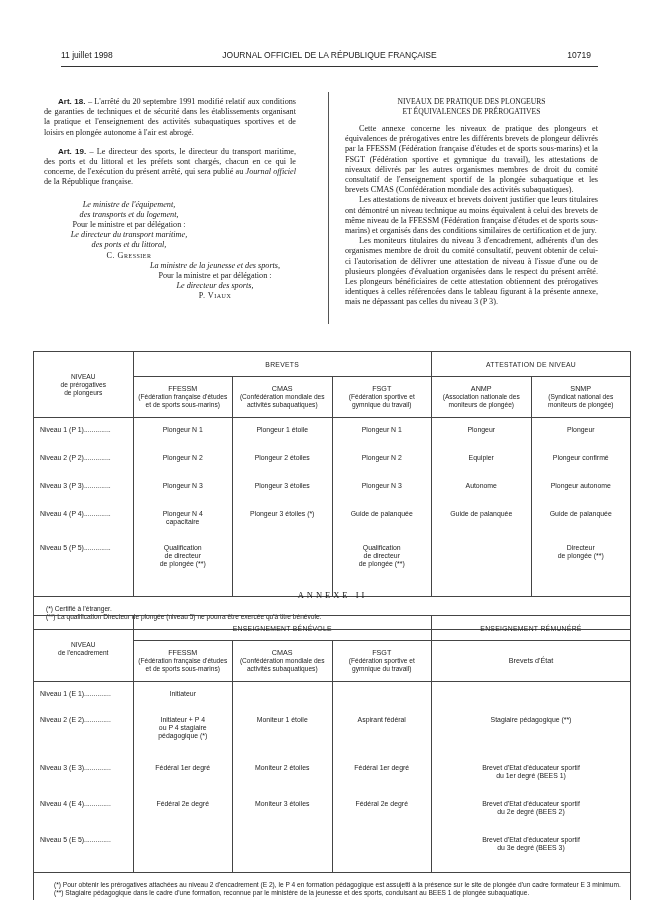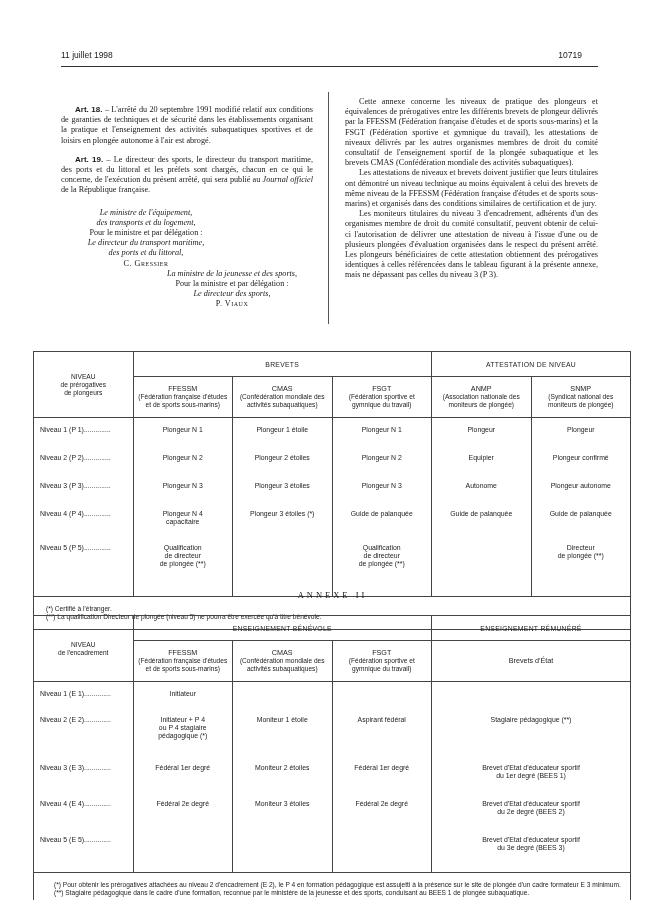--- a/index.html
+++ b/index.html
@@ -3,25 +3,25 @@
 <meta charset="utf-8">
 <style>
   html, body { margin:0; padding:0; background:#fff; }
   body { width:665px; height:900px; position:relative; overflow:hidden; color:#1a1a1a; }
   .serif { font-family:"Liberation Serif","DejaVu Serif",serif; }
   .sans { font-family:"Liberation Sans","DejaVu Sans",sans-serif; }
 
   #header { position:absolute; left:61px; top:50px; width:537px; height:16px; font-size:8.5px; }
   #header .date { position:absolute; left:0; top:0; }
   #header .title { position:absolute; left:0; right:0; text-align:center; top:0; }
-  #header .pageno { position:absolute; right:16px; top:0; }
+  #header .pageno { position:absolute; right:7px; top:0; }
   #header-rule { position:absolute; left:61px; top:66px; width:537px; border-top:1.3px solid #333; }
 
   .col { position:absolute; font-size:8.2px; line-height:10.2px; text-align:justify; }
-  #left-col { left:61px; top:97px; width:252px;margin-top:8px; }
+  #left-col { left:44px; top:97px; width:252px; }
   #right-col { left:345px; top:97px; width:253px; }
   #col-divider { position:absolute; left:328px; top:92px; height:232px; border-left:0.8px solid #555; }
 
   .para { margin:0 0 9px 0; text-indent:14px; }
   .para b { font-family:"Liberation Sans","DejaVu Sans",sans-serif; font-size:8px; }
   .fait { text-indent:14px; margin:4px 0 10px 0; }
   .sig { text-align:center; margin:0; }
   .sig1 { margin-left:90px; }
   .sig2 { margin-left:0; width:170px; margin-top:12px; }
   .sig i { font-style:italic; }
@@ -43,20 +43,21 @@
   .body-cell div { font-size:6.9px; line-height:8px; }
   .notes { text-align:left !important; font-size:6.6px; line-height:8px; padding:8px 8px 8px 12px !important; }
 
   #annex2-title { position:absolute; left:0; width:665px; top:590px; text-align:center; font-size:8.5px; letter-spacing:3px; }
 </style>
 </head>
 <body>
 
 <div id="header" class="sans">
   <span class="date">11 juillet 1998</span>
+  <span class="title">JOURNAL OFFICIEL DE LA RÉPUBLIQUE FRANÇAISE</span>
   <span class="pageno">10719</span>
 </div>
 <div id="header-rule"></div>
 
 <div id="left-col" class="col serif">
   <p class="para"><b>Art. 18.</b><span> – L'arrêté du 20 septembre 1991 modifié relatif aux conditions de garanties de techniques et de sécurité dans les établissements organisant la pratique et l'enseignement des activités subaquatiques sportives et de loisirs en plongée autonome à l'air est abrogé.</span></p>
   <p class="para"><b>Art. 19.</b><span> – Le directeur des sports, le directeur du transport maritime, des ports et du littoral et les préfets sont chargés, chacun en ce qui le concerne, de l'exécution du présent arrêté, qui sera publié au </span><i>Journal officiel</i><span> de la République française.</span></p>
 
   <div class="sig sig2">
     <div><i>Le ministre de l'équipement,</i></div>
@@ -71,20 +72,24 @@
     <div><i>La ministre de la jeunesse et des sports,</i></div>
     <div>Pour la ministre et par délégation :</div>
     <div><i>Le directeur des sports,</i></div>
     <div class="smallcaps">P. Viaux</div>
   </div>
 </div>
 
 <div id="col-divider"></div>
 
 <div id="right-col" class="col serif">
+  <p class="annex-sub">
+    <span>NIVEAUX DE PRATIQUE DES PLONGEURS</span><br>
+    <span>ET ÉQUIVALENCES DE PRÉROGATIVES</span>
+  </p>
   <p class="rpara">Cette annexe concerne les niveaux de pratique des plongeurs et équivalences de prérogatives entre les différents brevets de plongeur délivrés par la FFESSM (Fédération française d'études et de sports sous-marins) et la FSGT (Fédération sportive et gymnique du travail), les attestations de niveaux délivrés par les autres organismes membres de droit du comité consultatif de l'enseignement sportif de la plongée subaquatique et les brevets CMAS (Confédération mondiale des activités subaquatiques).</p>
   <p class="rpara">Les attestations de niveaux et brevets doivent justifier que leurs titulaires ont démontré un niveau technique au moins équivalent à celui des brevets de même niveau de la FFESSM (Fédération française d'études et de sports sous-marins) et organisés dans des conditions similaires de certification et de jury.</p>
   <p class="rpara">Les moniteurs titulaires du niveau 3 d'encadrement, adhérents d'un des organismes membre de droit du comité consultatif, peuvent obtenir de celui-ci l'autorisation de délivrer une attestation de niveau à l'issue d'une ou de plusieurs plongées d'évaluation organisées dans le respect du présent arrêté. Les plongeurs bénéficiaires de cette attestation obtiennent des prérogatives identiques à celles référencées dans le tableau figurant à la présente annexe, mais ne dépassant pas celles du niveau 3 (P 3).</p>
 </div>
 
 <table id="table1" class="grid" style="border:1.6px solid #222;">
   <colgroup>
     <col style="width:88px">
       <col style="width:88px">
       <col style="width:88px">

